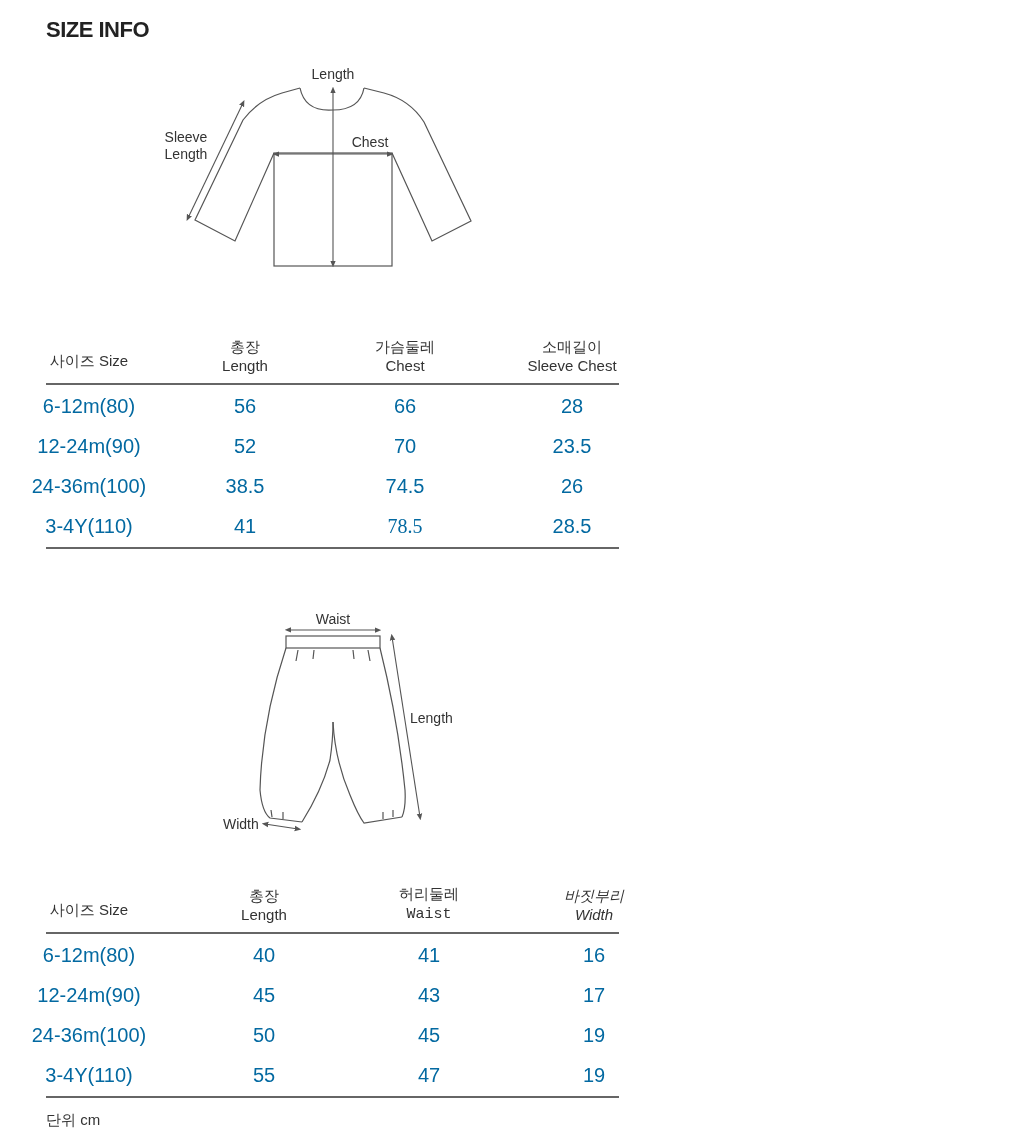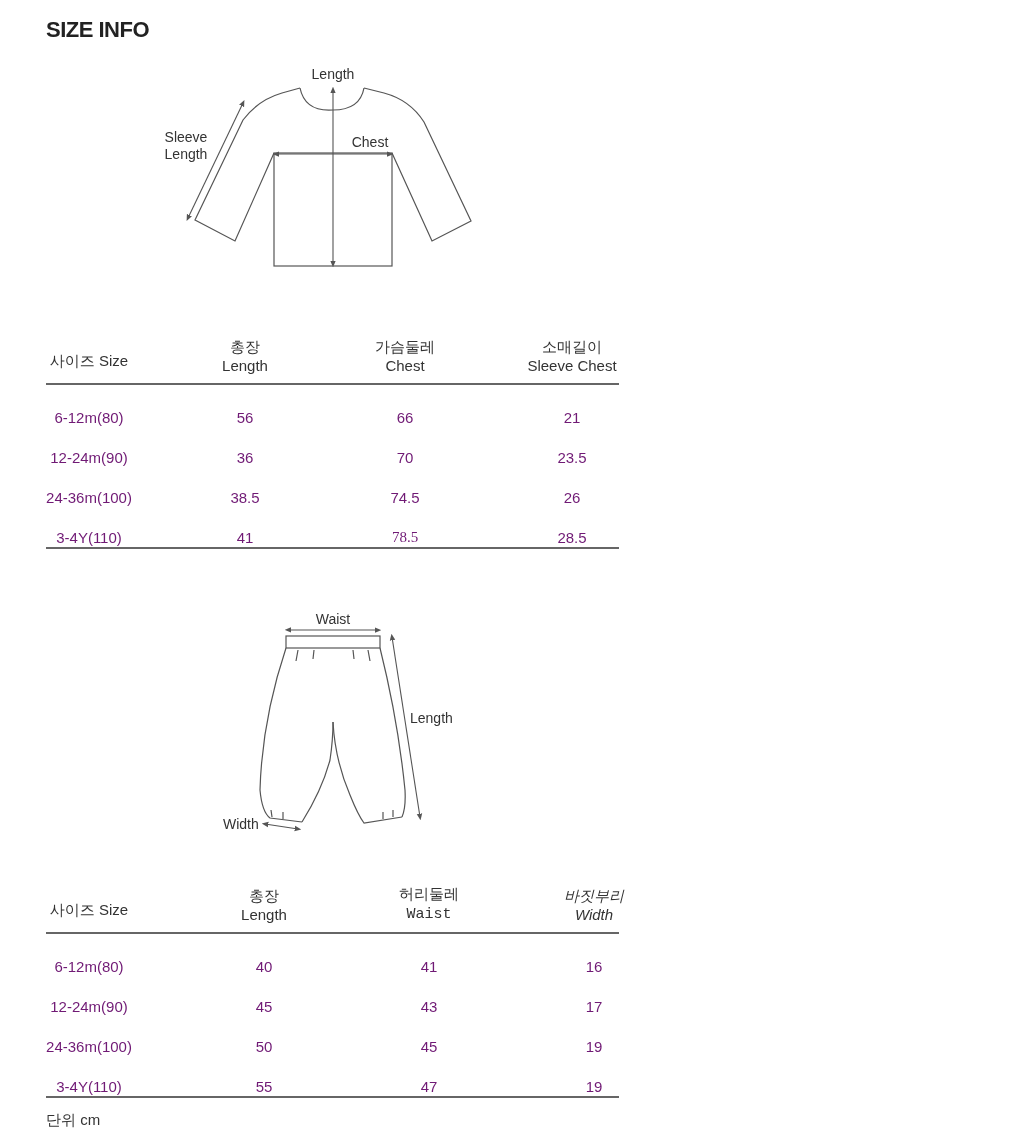--- a/index.html
+++ b/index.html
@@ -20,21 +20,21 @@
   .th {
     position: absolute; text-align: center; font-size: 15px; line-height: 19px; color: #333;
     transform: translateX(-50%); white-space: nowrap;
   }
   .th.single { top: 14px; }
   .th .ko, .th .en { display: block; }
   .rule { height: 2px; background: #666666; width: 573px; }
   .tbody { position: relative; }
   .tr { position: relative; height: 40px; }
   .td {
-    position: absolute; top: 16px; font-size: 15px; color: #701a75; transform: translateX(-50%);
+    position: absolute; top: 2px; font-size: 20px; color: #0369a1; transform: translateX(-50%);
     white-space: nowrap;
   }
   .unit { position: absolute; left: 46px; top: 1111px; font-size: 15px; color: #333; }
 </style>
 </head>
 <body>
 
 <div class="title">SIZE INFO</div>
 
 <svg class="diagram" width="1024" height="300" viewBox="0 0 1024 300">
@@ -81,25 +81,25 @@
       <span class="ko">소매길이</span>
       <span class="en">Sleeve Chest</span>
     </div>
   </div>
   <div class="rule"></div>
   <div class="tbody" style="padding-top:8px;">
     <div class="tr">
       <span class="td" style="left:43px;">6-12m(80)</span>
       <span class="td" style="left:199px;">56</span>
       <span class="td" style="left:359px;">66</span>
-      <span class="td" style="left:526px;">21</span>
+      <span class="td" style="left:526px;">28</span>
     </div>
     <div class="tr">
       <span class="td" style="left:43px;">12-24m(90)</span>
-      <span class="td" style="left:199px;">36</span>
+      <span class="td" style="left:199px;">52</span>
       <span class="td" style="left:359px;">70</span>
       <span class="td" style="left:526px;">23.5</span>
     </div>
     <div class="tr">
       <span class="td" style="left:43px;">24-36m(100)</span>
       <span class="td" style="left:199px;">38.5</span>
       <span class="td" style="left:359px;">74.5</span>
       <span class="td" style="left:526px;">26</span>
     </div>
     <div class="tr">

